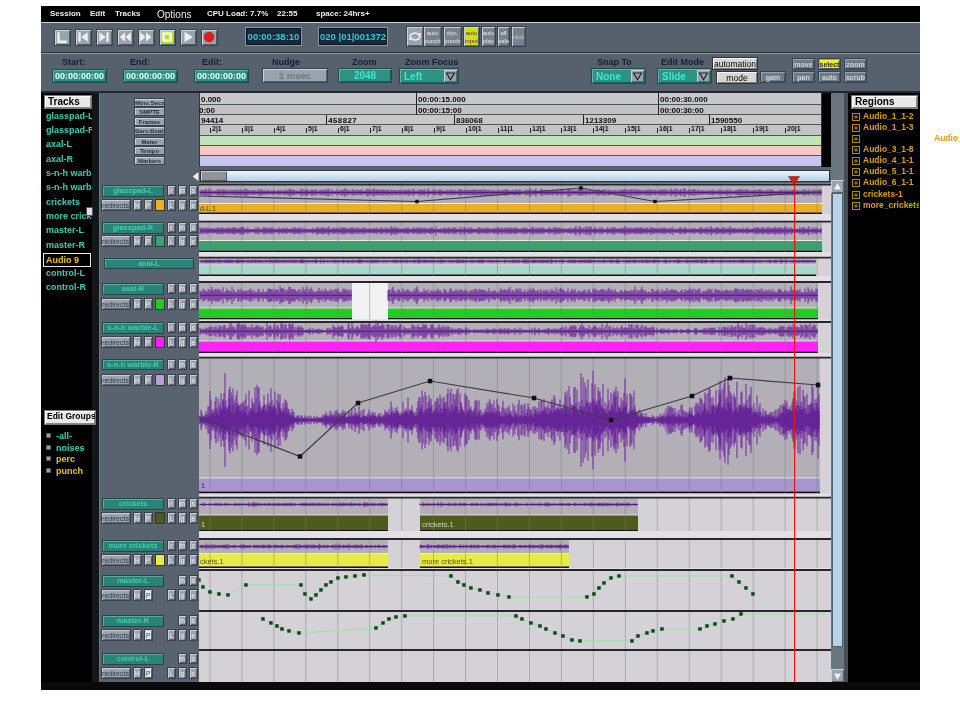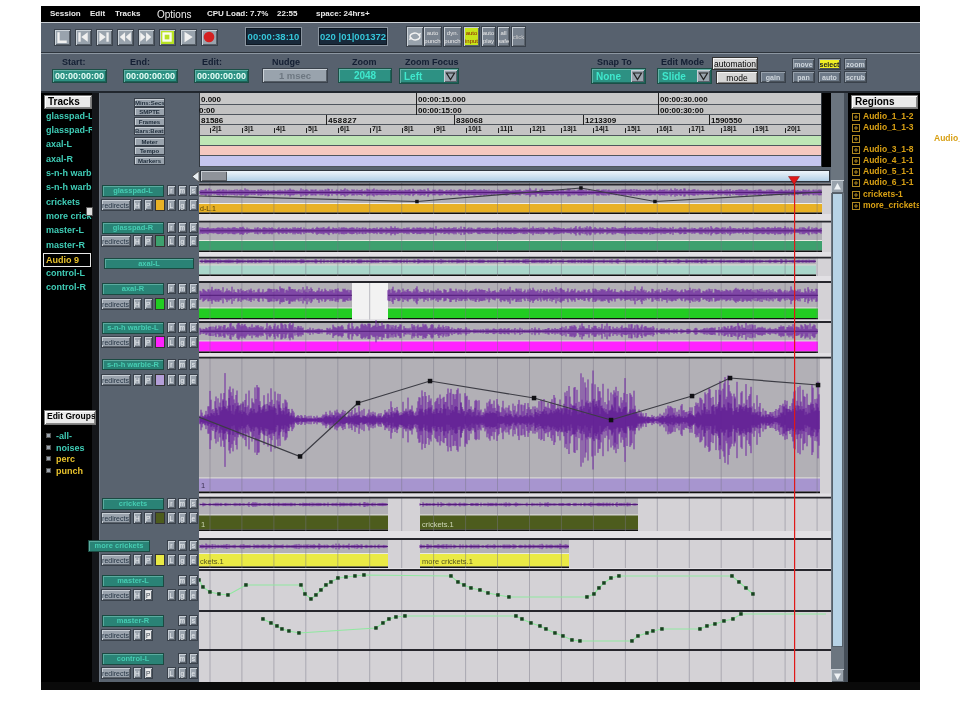--- a/index.html
+++ b/index.html
@@ -215,21 +215,21 @@
 <div class="tb" style="left:166.5px;top:498px;width:9.5px;height:11px;line-height:10px;color:#e9ecef;">r</div>
 <div class="tb" style="left:177.5px;top:498px;width:9.5px;height:11px;line-height:10px;color:#e9ecef;">m</div>
 <div class="tb" style="left:188.5px;top:498px;width:9.5px;height:11px;line-height:10px;color:#e9ecef;">s</div>
 <div class="tb" style="left:100.5px;top:512px;width:30px;height:12px;line-height:11px;font-size:7px;">redirects</div>
 <div class="tb" style="left:132.5px;top:512px;width:9.5px;height:12px;line-height:11px;color:#e9ecef;">H</div>
 <div class="tb" style="left:143.5px;top:512px;width:9.5px;height:12px;line-height:11px;background:#9aa3ad;color:#e9ecef;">P</div>
 <div class="a" style="left:155px;top:512px;width:9.5px;height:12px;background:#4d5c1d;border:1px solid #333;"></div>
 <div class="tb" style="left:166.5px;top:512px;width:9.5px;height:12px;line-height:11px;color:#e9ecef;">L</div>
 <div class="tb" style="left:177.5px;top:512px;width:9.5px;height:12px;line-height:11px;color:#e9ecef;">g</div>
 <div class="tb" style="left:188.5px;top:512px;width:9.5px;height:12px;line-height:11px;color:#e9ecef;">e</div>
-<div class="tname" style="left:88px;top:540px;width:62px;height:11.5px;line-height:10.5px;">more crickets</div>
+<div class="tname" style="left:102px;top:540px;width:62px;height:11.5px;line-height:10.5px;">more crickets</div>
 <div class="tb" style="left:166.5px;top:540px;width:9.5px;height:11px;line-height:10px;color:#e9ecef;">r</div>
 <div class="tb" style="left:177.5px;top:540px;width:9.5px;height:11px;line-height:10px;color:#e9ecef;">m</div>
 <div class="tb" style="left:188.5px;top:540px;width:9.5px;height:11px;line-height:10px;color:#e9ecef;">s</div>
 <div class="tb" style="left:100.5px;top:553.5px;width:30px;height:12px;line-height:11px;font-size:7px;">redirects</div>
 <div class="tb" style="left:132.5px;top:553.5px;width:9.5px;height:12px;line-height:11px;color:#e9ecef;">H</div>
 <div class="tb" style="left:143.5px;top:553.5px;width:9.5px;height:12px;line-height:11px;background:#9aa3ad;color:#e9ecef;">P</div>
 <div class="a" style="left:155px;top:553.5px;width:9.5px;height:12px;background:#eaea45;border:1px solid #333;"></div>
 <div class="tb" style="left:166.5px;top:553.5px;width:9.5px;height:12px;line-height:11px;color:#e9ecef;">L</div>
 <div class="tb" style="left:177.5px;top:553.5px;width:9.5px;height:12px;line-height:11px;color:#e9ecef;">g</div>
 <div class="tb" style="left:188.5px;top:553.5px;width:9.5px;height:12px;line-height:11px;color:#e9ecef;">e</div>
@@ -271,21 +271,21 @@
 <div class="rlab" style="left:201px;top:95px;">0.000</div>
 <div class="rlab" style="left:418px;top:95px;">00:00:15.000</div>
 <div class="rlab" style="left:660px;top:95px;">00:00:30.000</div>
 <div class="a" style="left:416px;top:93px;width:1px;height:11.5px;background:#222;"></div>
 <div class="a" style="left:658px;top:93px;width:1px;height:11.5px;background:#222;"></div>
 <div class="rlab" style="left:199px;top:105.5px;">0:00</div>
 <div class="rlab" style="left:418px;top:105.5px;">00:00:15:00</div>
 <div class="rlab" style="left:660px;top:105.5px;">00:00:30:00</div>
 <div class="a" style="left:416px;top:104.5px;width:1px;height:10px;background:#222;"></div>
 <div class="a" style="left:658px;top:104.5px;width:1px;height:10px;background:#222;"></div>
-<div class="rlab" style="left:201px;top:115.5px;">81586</div>
+<div class="rlab" style="left:201px;top:115.5px;">94414</div>
 <div class="rlab" style="left:328px;top:115.5px;font-family:Liberation Mono, monospace;">458827</div>
 <div class="rlab" style="left:456px;top:115.5px;">836068</div>
 <div class="rlab" style="left:585px;top:115.5px;">1213309</div>
 <div class="rlab" style="left:711px;top:115.5px;">1590550</div>
 <div class="a" style="left:326px;top:114.5px;width:1px;height:10px;background:#222;"></div>
 <div class="a" style="left:454px;top:114.5px;width:1px;height:10px;background:#222;"></div>
 <div class="a" style="left:583px;top:114.5px;width:1px;height:10px;background:#222;"></div>
 <div class="a" style="left:709px;top:114.5px;width:1px;height:10px;background:#222;"></div>
 <div class="a" style="left:210px;top:128px;width:1px;height:4.5px;background:#222;"></div>
 <div class="rlab" style="left:212px;top:124.5px;font-size:7px;">2|1</div>

